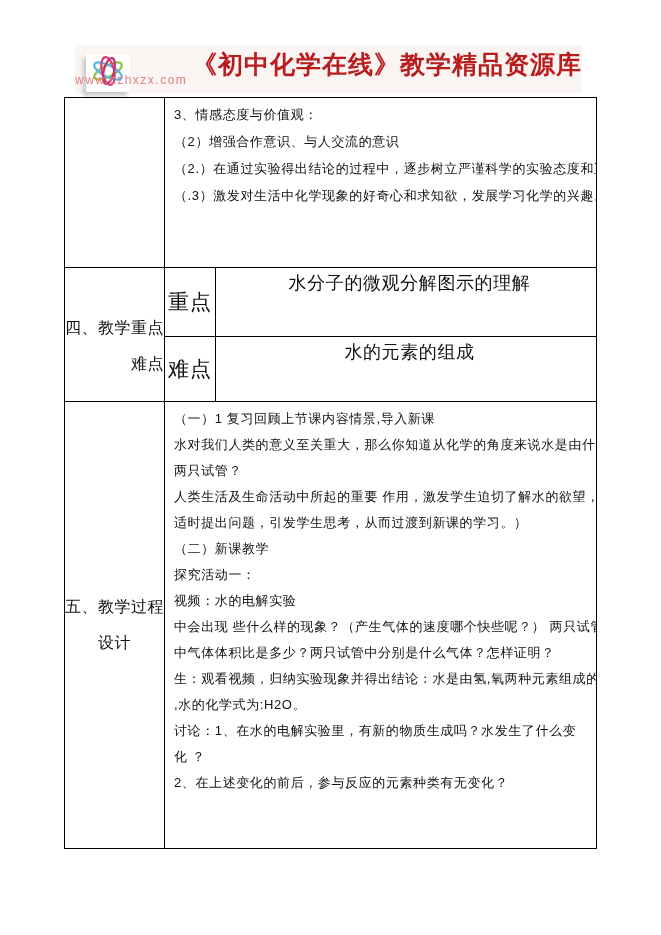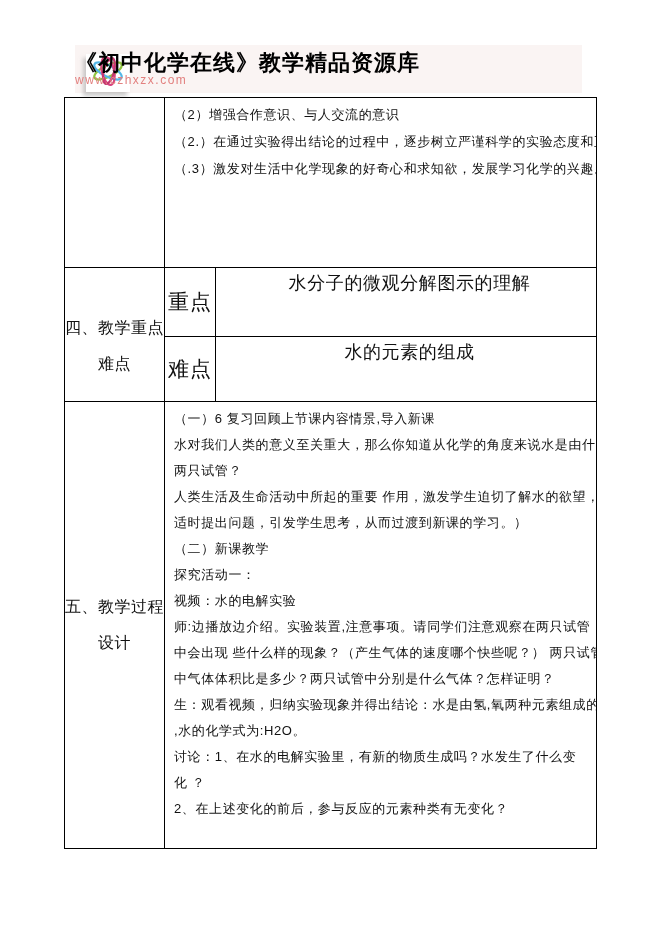--- a/index.html
+++ b/index.html
@@ -17,22 +17,22 @@
     background:#faf4f3;
   }
   .logo-card{
     position:absolute;left:11px;top:9px;width:44px;height:38px;
     background:#ffffff;
     box-shadow:-3px 4px 4px rgba(160,160,160,.55);
     display:flex;align-items:center;justify-content:center;
   }
   .header-title{
     position:absolute;left:0;top:3px;width:100%;
-    text-align:left;
-    font-size:22px;font-weight:bold;color:#000000;
+    text-align:right;
+    font-size:25px;font-weight:bold;color:#b91c1c;
     letter-spacing:1px;
     white-space:nowrap;
   }
   .header-url{
     position:absolute;left:0;top:28px;width:100%;
     text-align:left;
     font-size:12px;color:#e2807f;letter-spacing:1.5px;
   }
   
   .tbl{
@@ -46,21 +46,21 @@
   .row1{height:170px;border-bottom:1.5px solid #000;}
   .row2{height:134px;border-bottom:1.5px solid #000;}
   .row3{flex:1;}
   .hcell{
     width:100px;flex:0 0 100px;border-right:1.5px solid #000;
     box-sizing:border-box;
     display:flex;flex-direction:column;align-items:center;justify-content:center;
     font-size:16px;line-height:36px;letter-spacing:0.5px;
     text-align:center;white-space:nowrap;
   }
-  .row2 .hcell{padding-top:22px;}
+  .row2 .hcell{padding-top:22px;align-items:flex-end;}
   .ccell{
     flex:1;box-sizing:border-box;overflow:hidden;
   }
   .row1 .ccell{padding:3px 4px 0 9px;}
   .row3 .ccell{padding:4px 4px 0 9px;}
   .tline{
     font-size:13px;line-height:27px;letter-spacing:0.6px;white-space:nowrap;
   }
   .row3 .tline{line-height:26px;}
   .sub{flex:1;display:flex;flex-direction:column;box-sizing:border-box;}
@@ -97,20 +97,21 @@
     </div>
     <div class="header-title">《初中化学在线》教学精品资源库</div>
     <div class="header-url">www.czhxzx.com</div>
   </div>
 
   <div class="tbl">
 
     <div class="row row1">
       <div class="hcell"></div>
       <div class="ccell">
+        <div class="tline">3、情感态度与价值观：</div>
         <div class="tline">（2）增强合作意识、与人交流的意识</div>
         <div class="tline">（2.）在通过实验得出结论的过程中，逐步树立严谨科学的实验态度和正</div>
         <div class="tline">（.3）激发对生活中化学现象的好奇心和求知欲，发展学习化学的兴趣。</div>
       </div>
     </div>
 
     <div class="row row2">
       <div class="hcell">
         <div>四、教学重点</div>
         <div>难点</div>
@@ -126,29 +127,28 @@
         </div>
       </div>
     </div>
 
     <div class="row row3">
       <div class="hcell">
         <div>五、教学过程</div>
         <div>设计</div>
       </div>
       <div class="ccell">
-        <div class="tline">（一）6 复习回顾上节课内容情景,导入新课</div>
+        <div class="tline">（一）1 复习回顾上节课内容情景,导入新课</div>
         <div class="tline">水对我们人类的意义至关重大，那么你知道从化学的角度来说水是由什</div>
         <div class="tline">两只试管？</div>
         <div class="tline">人类生活及生命活动中所起的重要 作用，激发学生迫切了解水的欲望，</div>
         <div class="tline">适时提出问题，引发学生思考，从而过渡到新课的学习。）</div>
         <div class="tline">（二）新课教学</div>
         <div class="tline">探究活动一：</div>
         <div class="tline">视频：水的电解实验</div>
-        <div class="tline">师:边播放边介绍。实验装置,注意事项。请同学们注意观察在两只试管</div>
         <div class="tline">中会出现 些什么样的现象？（产生气体的速度哪个快些呢？） 两只试管</div>
         <div class="tline">中气体体积比是多少？两只试管中分别是什么气体？怎样证明？</div>
         <div class="tline">生：观看视频，归纳实验现象并得出结论：水是由氢,氧两种元素组成的</div>
         <div class="tline">,水的化学式为:H2O。</div>
         <div class="tline">讨论：1、在水的电解实验里，有新的物质生成吗？水发生了什么变</div>
         <div class="tline">化 ？</div>
         <div class="tline">2、在上述变化的前后，参与反应的元素种类有无变化？</div>
       </div>
     </div>
 

